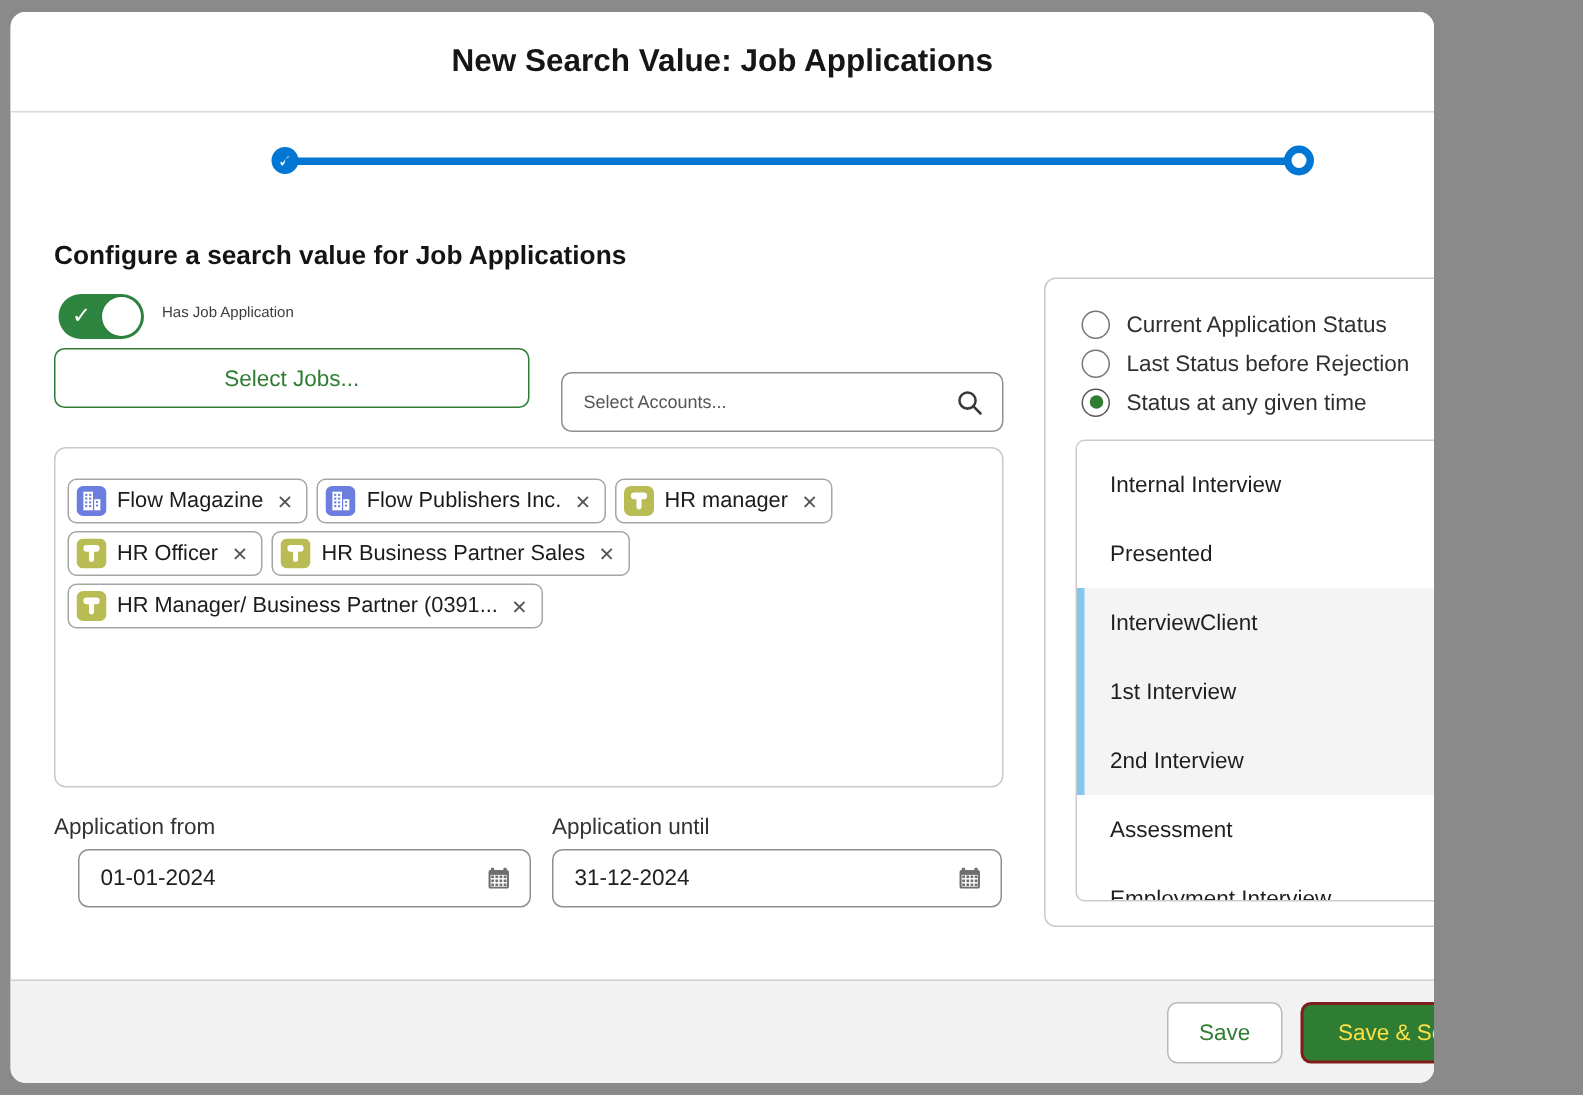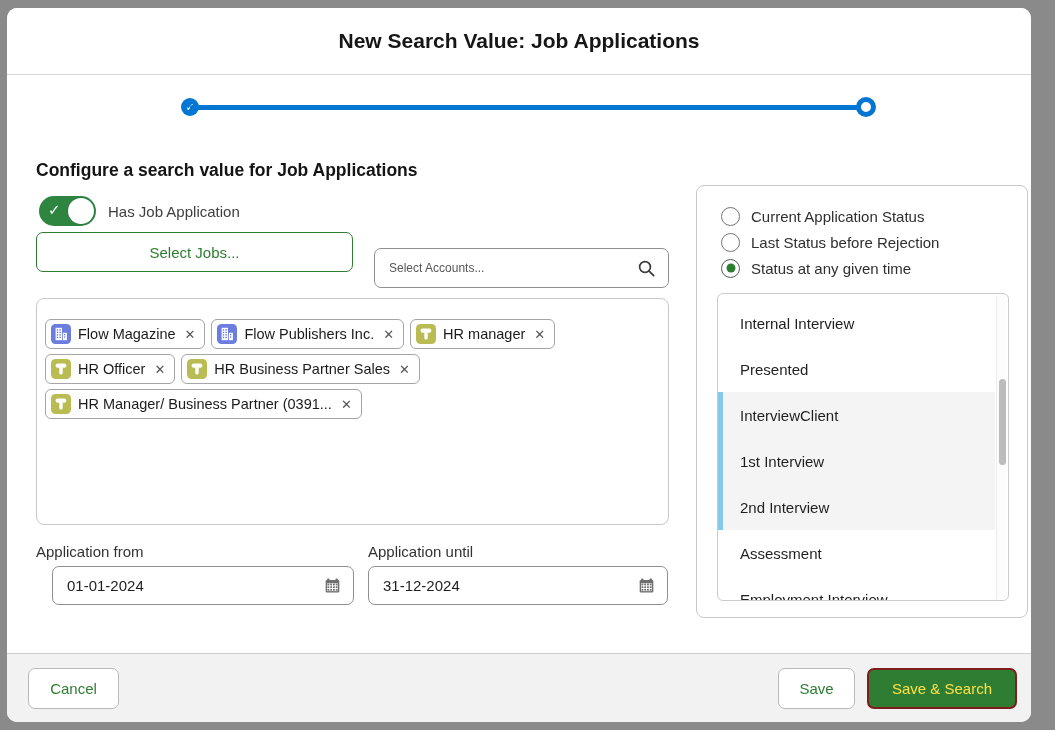--- a/index.html
+++ b/index.html
@@ -2,21 +2,21 @@
 <html><head>
 <meta charset="utf-8">
 <style>
   * { box-sizing: border-box; margin: 0; padding: 0; }
   body {
     font-family: "Liberation Sans", "DejaVu Sans", sans-serif;
     width: 1055px; height: 730px; overflow: hidden;
   }
   .stage { position: relative; width: 1055px; height: 730px; background: #8a8a8a; }
   .modal {
-    position: absolute; left: 7px; top: 8px; width: 1024px; height: 714px;
+    position: absolute; left: 7px; top: 8px; width: 949px; height: 714px;
     background: #fff; border-radius: 10px; overflow: hidden;
   }
   
   .hdr {
     position: absolute; top: 0; left: 0; right: 0; height: 67px;
     display: flex; align-items: center; justify-content: center;
     border-bottom: 1px solid #d8d8d8; background: #fff;
   }
   .hdr h1 { font-size: 21px; font-weight: 600; color: #161616; }
   
@@ -30,21 +30,21 @@
   .prog-node-open {
     position: absolute; left: 849px; top: 89px; width: 20px; height: 20px;
     background: #fff; border: 5px solid #0176d3; border-radius: 50%;
   }
   
   .section-heading { position: absolute; left: 29px; top: 152px; font-size: 17.5px; font-weight: 700; color: #141414; }
   
   .toggle { position: absolute; left: 32px; top: 188px; width: 57px; height: 30px; background: #2e8540; border-radius: 15px; cursor: pointer; }
   .toggle .tick { position: absolute; left: 9px; top: 50%; transform: translateY(-54%); color: #fff; font-size: 15px; font-weight: 700; }
   .toggle .knob { position: absolute; right: 2px; top: 2px; width: 26px; height: 26px; background: #fff; border-radius: 50%; box-shadow: 0 0 0 1px rgba(0,0,0,0.06); }
-  .toggle-label { position: absolute; left: 101px; top: 195px; font-size: 15px; color: #3e3e3e; }
+  .toggle-label { position: absolute; left: 101px; top: 195px; font-size: 10px; color: #3e3e3e; }
   
   .select-jobs {
     position: absolute; left: 29px; top: 224px; width: 317px; height: 40px;
     background: #fff; border: 1px solid #2e7d32; border-radius: 7px;
     color: #2e7d32; font-size: 15px; font-family: inherit; cursor: pointer;
   }
   .accounts {
     position: absolute; left: 367px; top: 240px; width: 295px; height: 40px;
     border: 1px solid #8f8f8f; border-radius: 7px; background: #fff;
     display: flex; align-items: center; padding: 0 12px 0 14px;
@@ -342,19 +342,18 @@
               <span>Employment Interview</span>
             </div>
           </div>
         <div class="scroll-track">
           <div class="scroll-thumb"></div>
         </div>
       </div>
     </aside>
 
     <div class="ftr">
-      <button class="btn ghost btn-cancel">Cancel</button>
       <button class="btn ghost btn-save">Save</button>
       <button class="btn primary btn-ss">Save &amp; Search</button>
     </div>
 
   </div>
 </div>
 
 </body></html>

